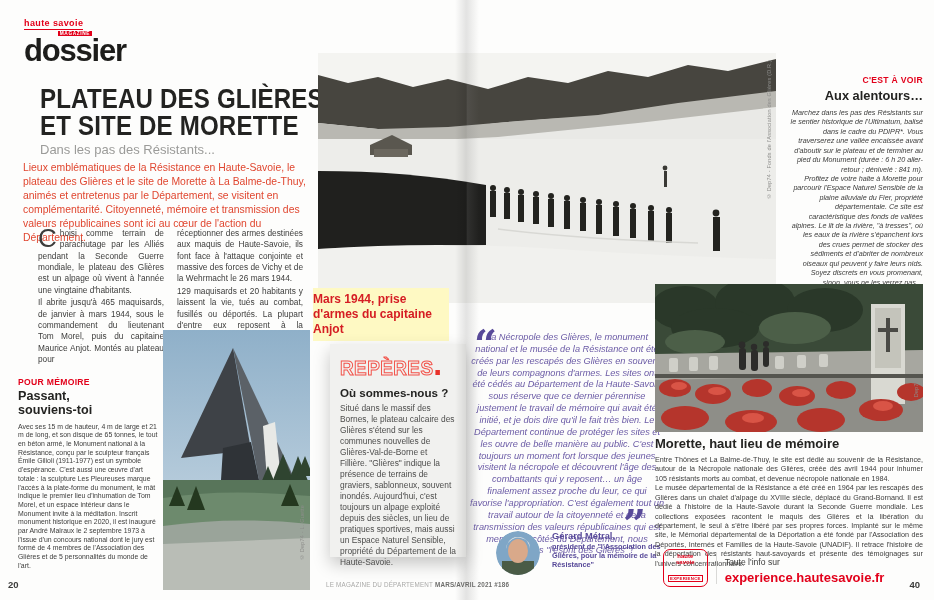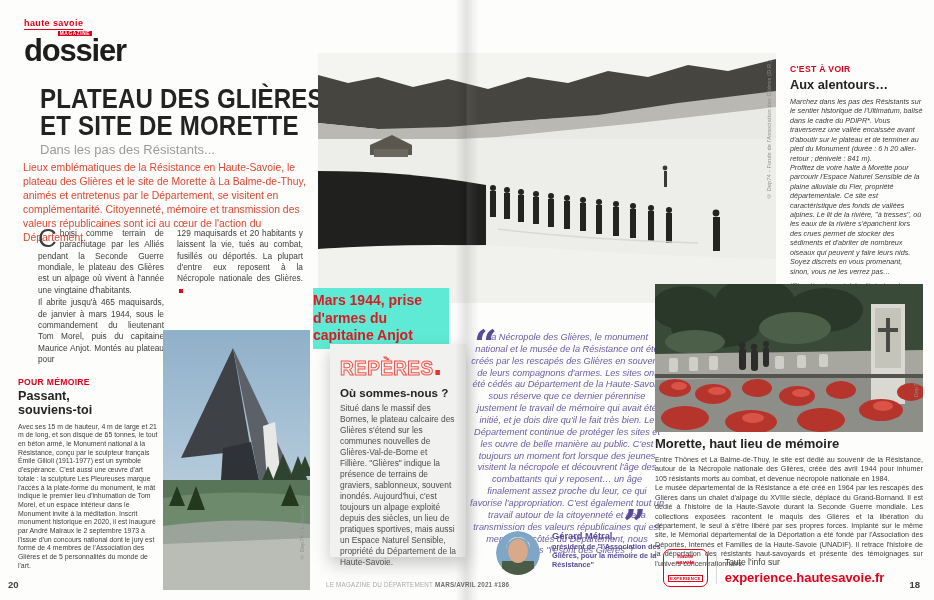--- a/index.html
+++ b/index.html
@@ -23,21 +23,21 @@
   .col p + p { margin-top:1px; }
   .dropcap { float:left; font-size:26px; line-height:21px; font-weight:400; color:#3c3c3b; padding-right:3px; }
   .endmark { display:inline-block; width:4px; height:4px; background:#e2001a; margin-left:2px; }
 
   
   .ph { position:absolute; overflow:hidden; }
   .ph svg { display:block; }
   .vcred { position:absolute; writing-mode:vertical-rl; transform:rotate(180deg); font-size:5.5px; color:#8d8d8b; letter-spacing:.2px; }
 
   .main-photo { left:318px; top:53px; width:458px; height:250px; }
-  .main-caption { position:absolute; left:313px; top:288px; width:136px; background:#5eead4; padding:4px 4px 4px 0; color:#d51d23; font-weight:bold; font-size:14px; line-height:1.25; }
+  .main-caption { position:absolute; left:313px; top:288px; width:136px; background:#fef9c3; padding:4px 4px 4px 0; color:#d51d23; font-weight:bold; font-size:12px; line-height:1.25; }
   .main-credit { left:766px; top:60px; }
 
   
   .memoire { position:absolute; left:18px; top:377px; width:140px; }
   .kicker { color:#e2001a; font-weight:bold; font-size:8.6px; letter-spacing:.3px; }
   .memoire h3 { font-size:12.6px; font-weight:bold; color:#232321; line-height:1.1; margin:3px 0 5px; }
   .memoire .bodytext { font-size:6.9px; line-height:1.26; color:#3c3c3b; }
   .monument-photo { left:163px; top:330px; width:147px; height:260px; }
   .monument-credit { left:299px; top:505px; }
 
@@ -53,21 +53,21 @@
   .qmark { font-family:"DejaVu Serif", serif; color:#584a99; font-size:40px; line-height:1; font-weight:bold; }
   .qmark.open { position:absolute; left:4px; top:-2px; }
   .qmark.close { position:absolute; right:18px; top:178px; }
   .quote-text { margin-top:6px; text-align:center; font-style:italic; color:#6a5aa5; font-size:9.2px; line-height:1.29; font-weight:500; }
   .quote-author { position:absolute; left:26px; top:205px; display:flex; gap:12px; align-items:flex-start; width:170px; }
   .avatar { width:44px; height:44px; border-radius:50%; overflow:hidden; flex:0 0 44px; }
   .author-name { color:#584a99; font-weight:bold; font-size:9.3px; }
   .author-role { color:#584a99; font-weight:bold; font-size:7.3px; line-height:1.25; margin-top:1px; }
 
   
-  .voir { position:absolute; left:790px; top:64px; width:133px; }
+  .voir { position:absolute; left:790px; top:75px; width:133px;text-align:right; }
   .voir h3 { font-size:12.8px; font-weight:bold; color:#232321; margin:3px 0 5px; }
   .voir .bodytext { font-size:7.2px; line-height:1.31; color:#3c3c3b;font-style:italic; }
   .voir .footnote { font-size:6.7px; font-style:italic; color:#6e6e6c; margin-top:6px; line-height:1.3; }
 
   
   .necro-photo { left:655px; top:284px; width:268px; height:148px; }
   .necro-caption { position:absolute; left:660px; top:288px; width:250px; color:#fff; font-size:7.2px; font-weight:bold; text-shadow:0 0 2px rgba(0,0,0,.8); }
   .necro-credit { left:913px; top:380px; }
 
   
@@ -111,20 +111,21 @@
   </div>
   <div class="subtitle">Dans les pas des Résistants...</div>
   <p class="intro">Lieux emblématiques de la Résistance en Haute-Savoie, le plateau des Glières et le site de Morette à La Balme-de-Thuy, animés et entretenus par le Département, se visitent en complémentarité. Citoyenneté, mémoire et transmission des valeurs républicaines sont ici au cœur de l'action du Département.</p>
 
   <div class="cols">
     <div class="col">
       <p><span class="dropcap">C</span><span>hoisi comme terrain de parachutage par les Alliés pendant la Seconde Guerre mondiale, le plateau des Glières est un alpage où vivent à l'année une vingtaine d'habitants.</span></p>
       <p>Il abrite jusqu'à 465 maquisards, de janvier à mars 1944, sous le commandement du lieutenant Tom Morel, puis du capitaine Maurice Anjot. Montés au plateau pour</p>
     </div>
     <div class="col">
+      <p>réceptionner des armes destinées aux maquis de Haute-Savoie, ils font face à l'attaque conjointe et massive des forces de Vichy et de la Wehrmacht le 26 mars 1944.</p>
       <p><span>129 maquisards et 20 habitants y laissent la vie, tués au combat, fusillés ou déportés. La plupart d'entre eux reposent à la Nécropole nationale des Glières.</span><span class="endmark"></span></p>
     </div>
   </div>
 
   <div class="ph main-photo">
     <svg width="458" height="250" viewBox="0 0 458 250">
       <rect width="458" height="250" fill="#e9e9e6"></rect>
       <rect width="458" height="46" fill="#f4f4f1"></rect>
       <path d="M0,22 L30,30 60,24 95,34 130,26 170,36 210,24 250,30 290,18 330,24 370,12 410,18 458,6 458,40 420,46 380,52 330,58 280,64 230,66 180,70 130,76 80,78 40,74 0,70 Z" fill="#47453f"></path>
       <path d="M0,70 L60,76 130,74 200,68 280,62 360,50 458,38 458,54 320,70 180,84 60,90 0,88 Z" fill="#b9b8b2"></path>
@@ -318,17 +319,17 @@
       <span class="l3">EXPERIENCE</span>
     </div>
     <div class="info-divider"></div>
     <div>
       <span class="info-label">Toute l'info sur</span>
       <a href="#" class="info-url">experience.hautesavoie.fr</a>
     </div>
   </div>
 
   <div class="pagenum left">20</div>
-  <div class="pagenum right">18</div>
+  <div class="pagenum right">40</div>
   <div class="mag-footer"><span>LE MAGAZINE DU DÉPARTEMENT </span><b>MARS/AVRIL 2021 #186</b></div>
 
   <div class="gutter"></div>
 </div>
 
 </body></html>

